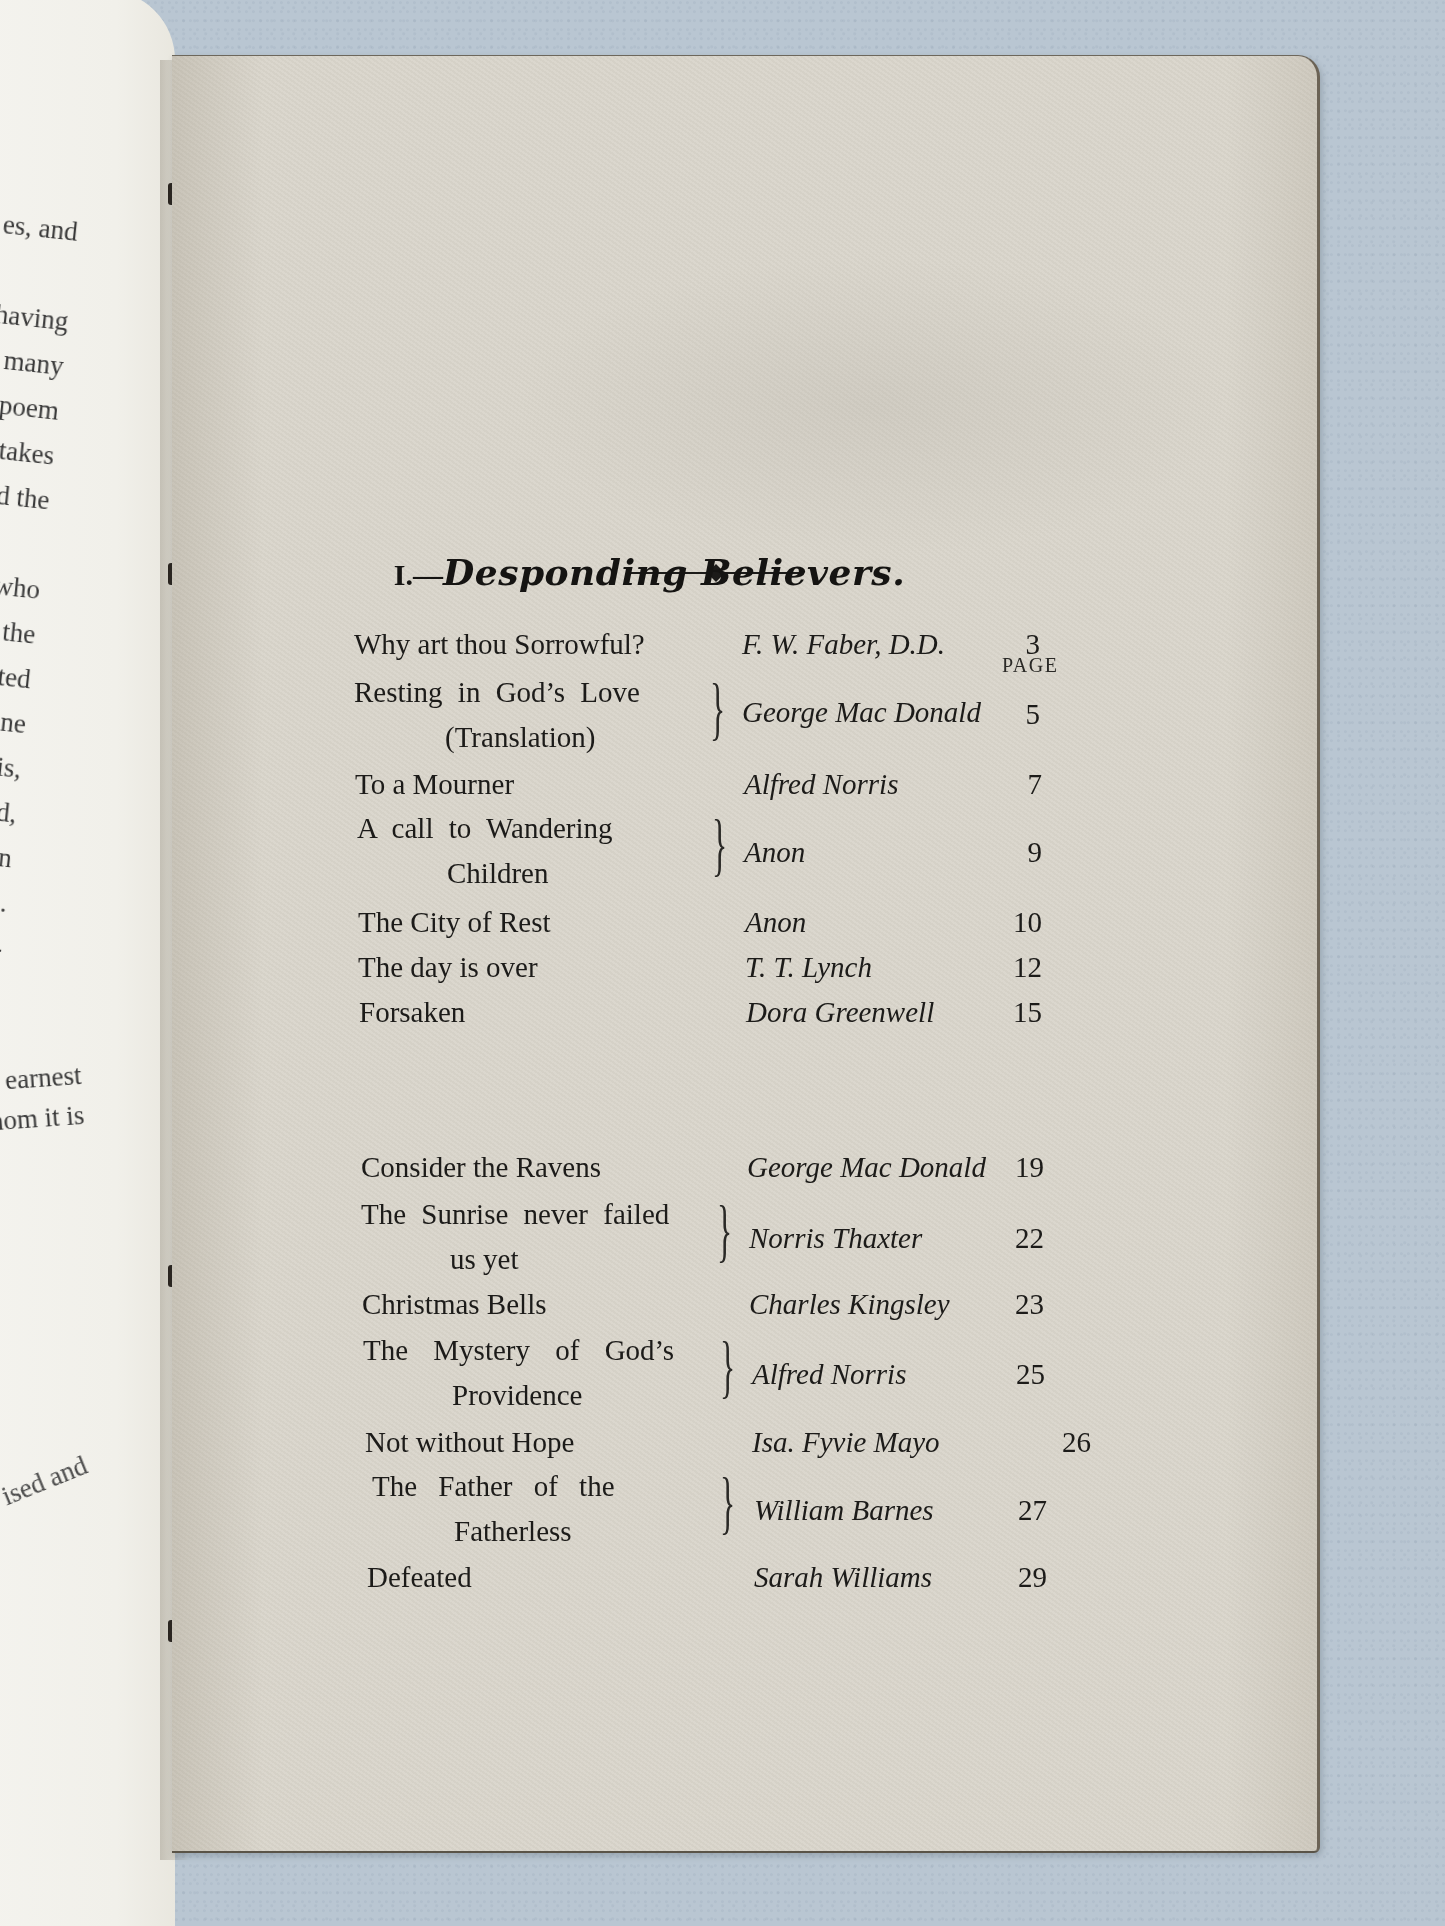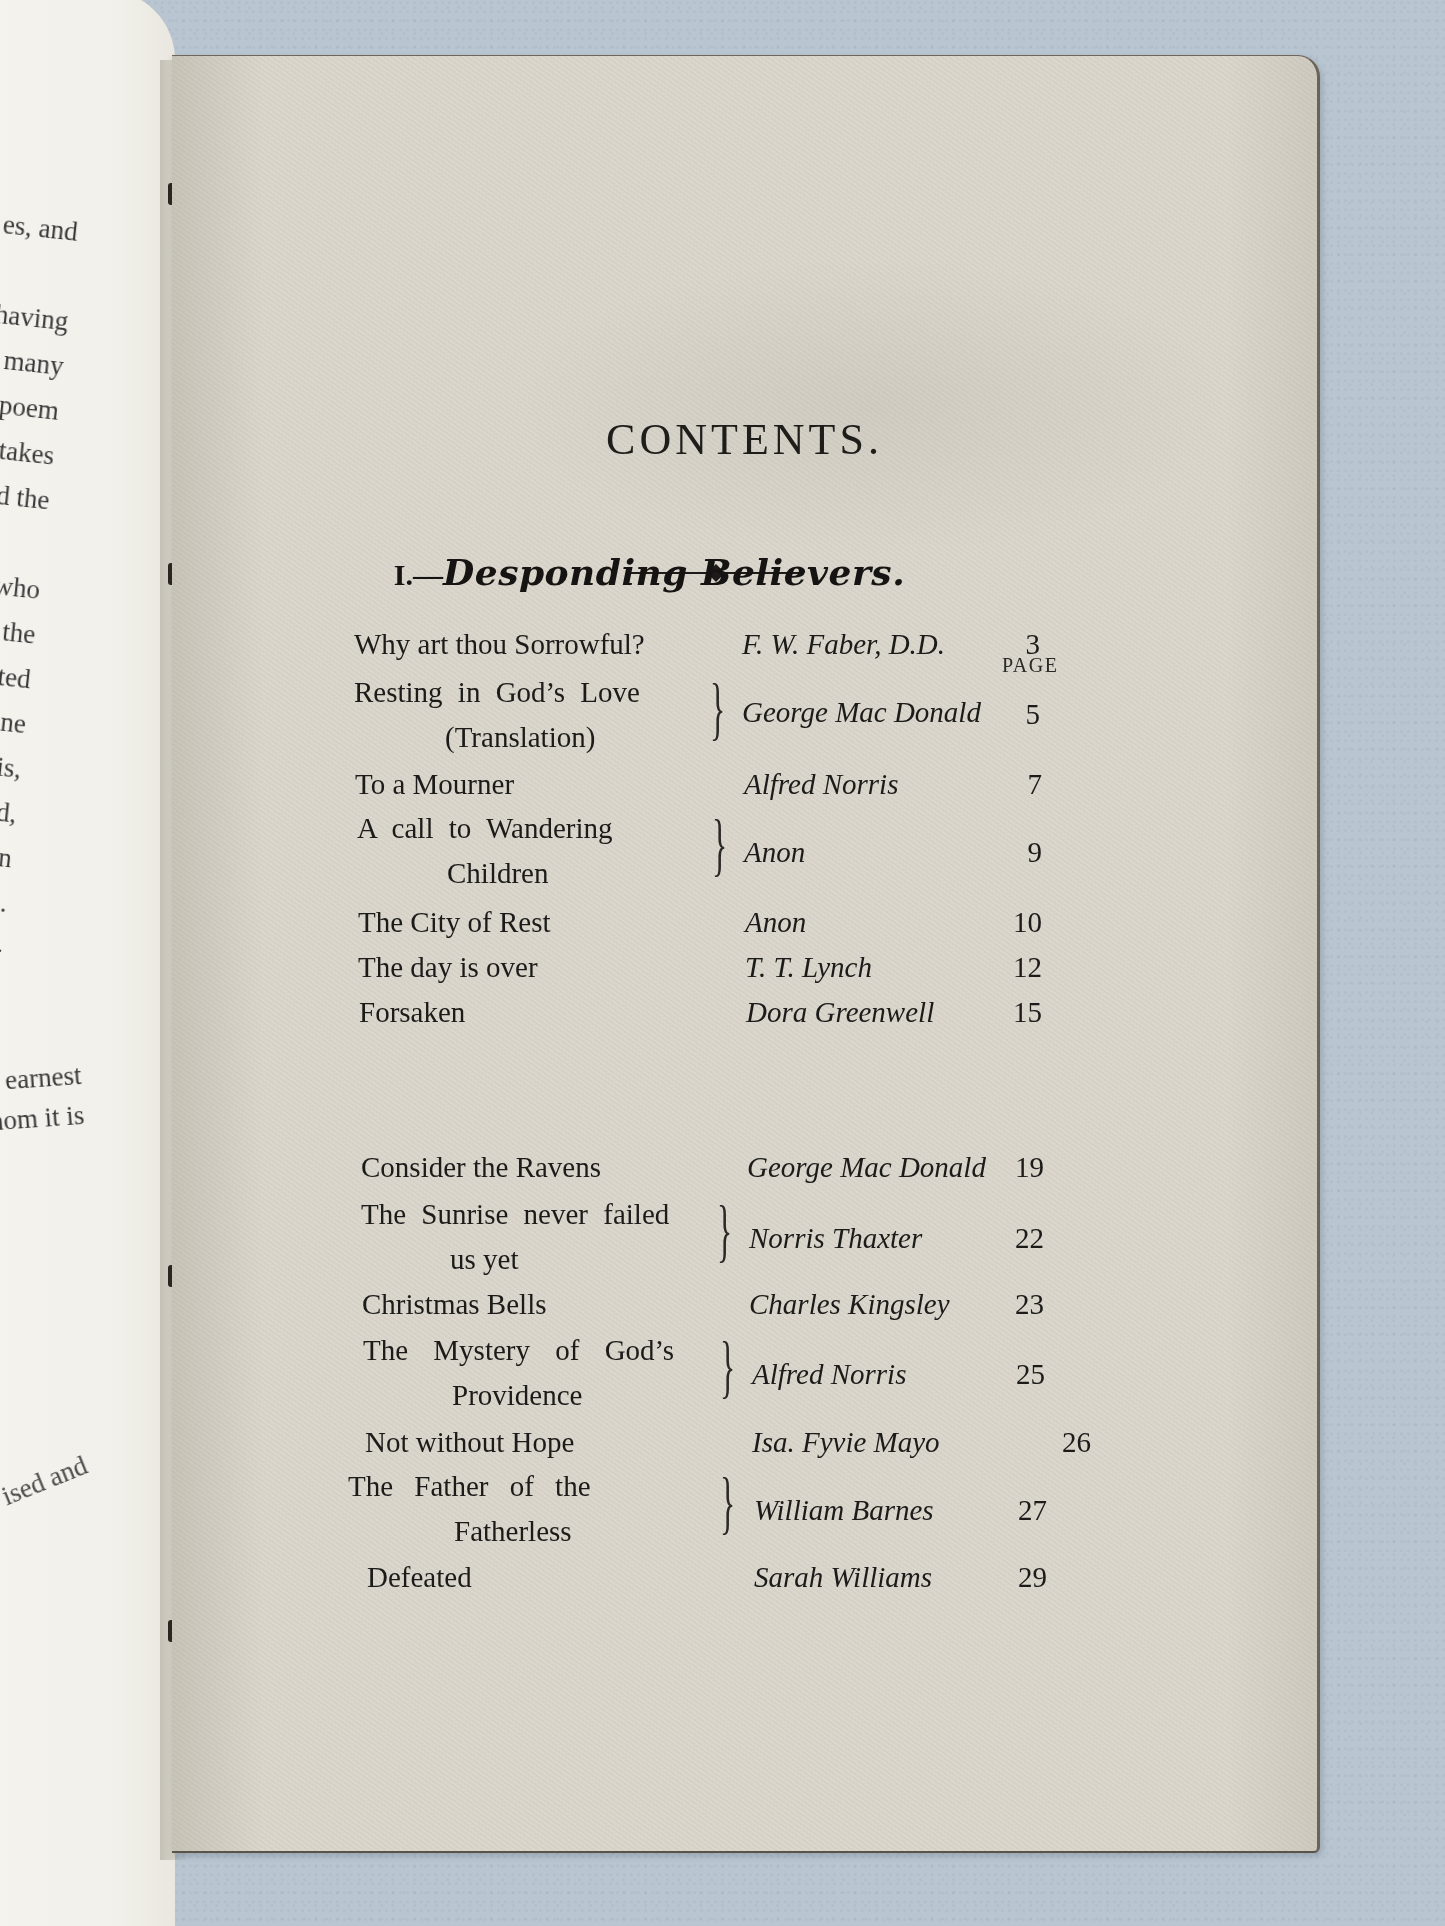--- a/index.html
+++ b/index.html
@@ -125,23 +125,20 @@
 <div class="gutter-shadow"></div>
 <div class="stitch" style="top:183px"></div>
 <div class="stitch" style="top:563px"></div>
 <div class="stitch" style="top:1265px"></div>
 <div class="stitch" style="top:1620px"></div>
 
 <div class="page">
   <div class="ghost"></div>
   <div class="content">
 
-    <div class="title" style="left:-115px">
-      <span class="title-inner">CONTENTS.</span>
-    </div>
 
     <svg class="ornament" viewBox="0 0 176 22">
       <line x1="0" y1="11" x2="176" y2="11" stroke="#1c1b19" stroke-width="2"></line>
       <polygon points="88,2 97,11 88,20 79,11" fill="#1c1b19"></polygon>
     </svg>
 
     <div class="section-heading" style="top:495px; left:-95px">
       <span class="num">I.—</span><span class="bl">Desponding Believers.</span>
     </div>
 
@@ -222,21 +219,21 @@
       <span class="p" style="left:833px; top:24px">25</span>
     </div>
 
     <div class="row" style="top:1370px">
       <span class="t" style="left:193px">Not without Hope</span>
       <span class="a" style="left:580px">Isa. Fyvie Mayo</span>
       <span class="p" style="left:879px">26</span>
     </div>
 
     <div class="row" style="top:1414px">
-      <span class="t spread" style="left:176px; word-spacing:14px">The Father of the</span>
+      <span class="t spread" style="left:200px; word-spacing:14px">The Father of the</span>
       <span class="t2" style="left:282px; top:45px">Fatherless</span>
       <span class="brace" style="left:548px; top:-2px">}</span>
       <span class="a" style="left:582px; top:24px">William Barnes</span>
       <span class="p" style="left:835px; top:24px">27</span>
     </div>
 
     <div class="row" style="top:1505px">
       <span class="t" style="left:195px">Defeated</span>
       <span class="a" style="left:582px">Sarah Williams</span>
       <span class="p" style="left:835px">29</span>

